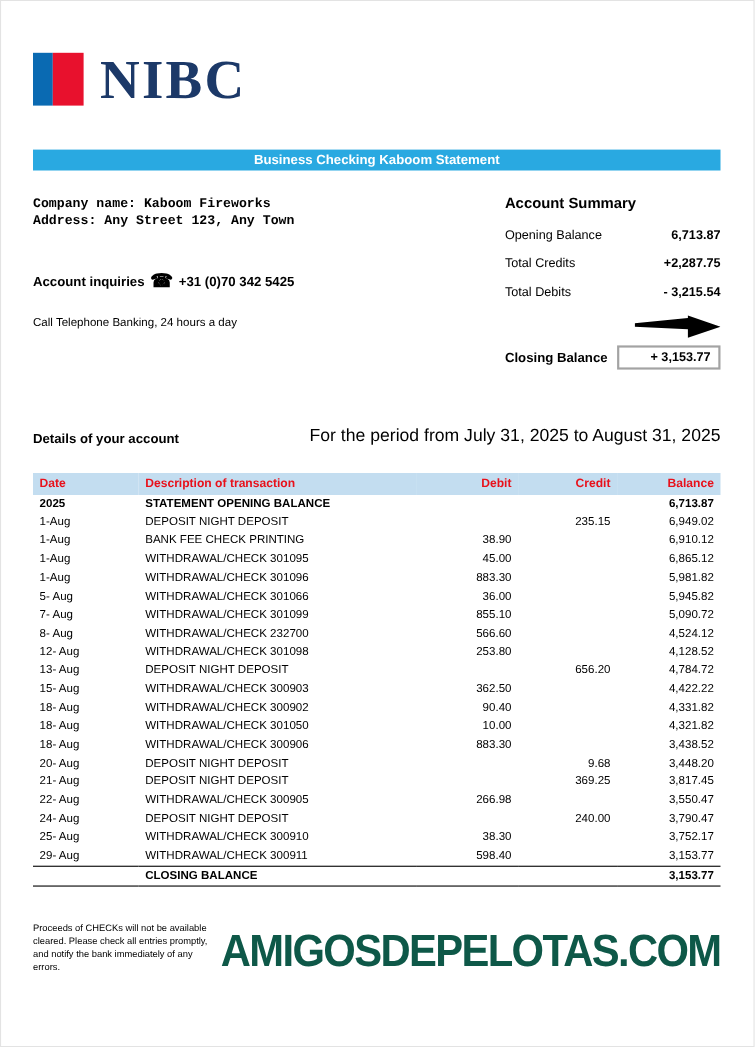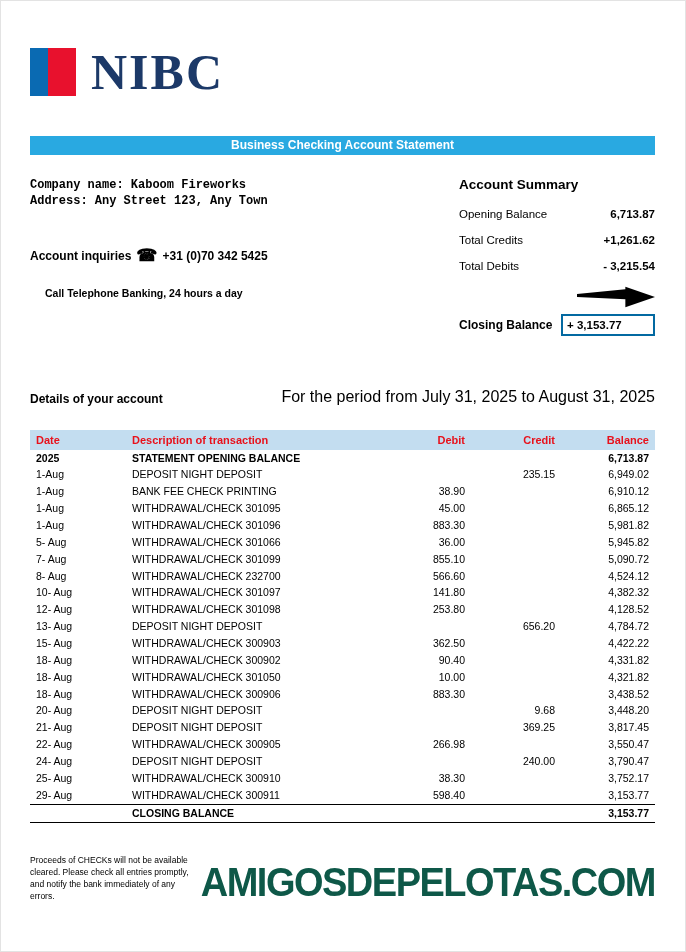--- a/index.html
+++ b/index.html
@@ -32,31 +32,31 @@
   .banner{
     margin-top:38px;background:var(--banner-blue);color:#fff;text-align:center;
     font-size:12px;font-weight:bold;padding:2px 0 3px;
   }
   
   .info-grid{display:flex;margin-top:22px;}
   .left-info{flex:1;padding-right:20px;}
   .company-line{margin:0;font-size:12px;font-weight:bold;line-height:1.35;font-family:Liberation Mono, monospace;}
   .inquiries{margin:40px 0 0;font-size:12px;font-weight:bold;display:flex;align-items:center;gap:5px;}
   .phone-glyph{font-size:17px;line-height:12px;}
-  .tel-banking{margin:24px 15px 0;font-size:10.5px;font-weight:bold;}
+  .tel-banking{margin:24px 0 0;font-size:10.5px;font-weight:normal;}
   .summary{width:196px;}
   .summary-title{margin:0 0 16px;font-size:13.5px;font-weight:bold;}
   .summary-row{display:flex;justify-content:space-between;margin-bottom:14px;}
   .s-label{font-size:11.5px;font-weight:normal;}
   .s-value{font-size:11.5px;font-weight:bold;text-align:right;}
   .arrow-wrap{text-align:right;margin:4px 0 6px;height:22px;}
   .closing-row{display:flex;justify-content:space-between;align-items:center;margin-top:4px;}
   .closing-label{font-size:12px;font-weight:bold;white-space:nowrap;}
   .closing-box{
-    border:2px solid #0369a1;min-width:94px;padding:3px 7px 3px 4px;
+    border:2px solid #a3a3a3;min-width:94px;text-align:right;padding:3px 7px 3px 4px;
     font-size:11.5px;font-weight:bold;
   }
   
   .details-row{display:flex;justify-content:space-between;align-items:flex-end;margin-top:52px;}
   .details-heading{font-size:12px;font-weight:bold;}
   .period-text{font-size:16px;}
   
   table{width:100%;border-collapse:collapse;margin-top:24px;table-layout:fixed;}
   col.c-date{width:96px;} col.c-debit{width:92px;} col.c-credit{width:90px;} col.c-balance{width:94px;}
   thead th{
@@ -82,21 +82,21 @@
 <div class="page">
 
   <header class="logo-row">
     <span class="logo-mark">
       <span class="flag-blue"></span>
         <span class="flag-red"></span>
     </span>
     <span class="logo-text">NIBC</span>
   </header>
 
-  <div class="banner">Business Checking Account Statement</div>
+  <div class="banner">Business Checking Kaboom Statement</div>
 
   <section class="info-grid">
     <div class="left-info">
       <p class="company-line">Company name: Kaboom Fireworks</p>
       <p class="company-line">Address: Any Street 123, Any Town</p>
       <p class="inquiries">
         <span>Account inquiries</span>
         <span class="phone-glyph">☎</span>
         <span>+31 (0)70 342 5425</span>
       </p>
@@ -105,21 +105,21 @@
 
     <div class="summary">
       <h2 class="summary-title">Account Summary</h2>
       <div id="summary-rows">
           <div class="summary-row">
             <span class="s-label">Opening Balance</span>
             <span class="s-value">6,713.87</span>
           </div>
           <div class="summary-row">
             <span class="s-label">Total Credits</span>
-            <span class="s-value">+1,261.62</span>
+            <span class="s-value">+2,287.75</span>
           </div>
           <div class="summary-row">
             <span class="s-label">Total Debits</span>
             <span class="s-value">- 3,215.54</span>
           </div>
         </div>
       <div class="arrow-wrap">
         <svg width="78" height="22" viewBox="0 0 100 26" aria-hidden="true">
           <polygon points="0,9 62,3 62,0 100,13 62,26 62,16 0,13" fill="#000"></polygon>
         </svg>
@@ -204,27 +204,20 @@
           <td class="num">5,090.72</td>
         </tr>
         <tr>
           <td>8- Aug</td>
           <td>WITHDRAWAL/CHECK 232700</td>
           <td class="num">566.60</td>
           <td class="num"></td>
           <td class="num">4,524.12</td>
         </tr>
         <tr>
-          <td>10- Aug</td>
-          <td>WITHDRAWAL/CHECK 301097</td>
-          <td class="num">141.80</td>
-          <td class="num"></td>
-          <td class="num">4,382.32</td>
-        </tr>
-        <tr>
           <td>12- Aug</td>
           <td>WITHDRAWAL/CHECK 301098</td>
           <td class="num">253.80</td>
           <td class="num"></td>
           <td class="num">4,128.52</td>
         </tr>
         <tr>
           <td>13- Aug</td>
           <td>DEPOSIT NIGHT DEPOSIT</td>
           <td class="num"></td>

